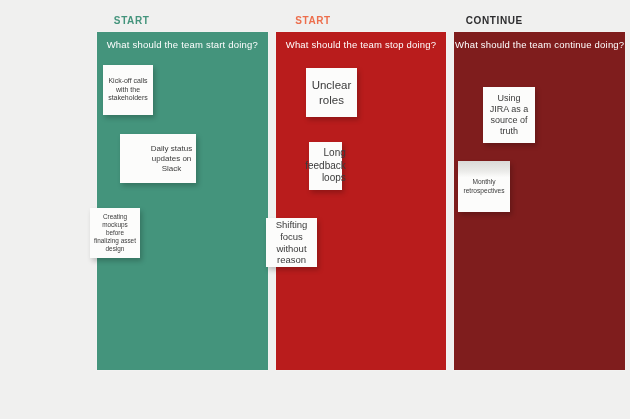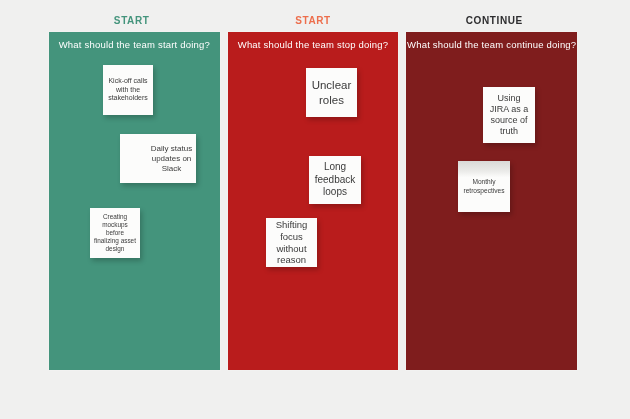--- a/index.html
+++ b/index.html
@@ -26,21 +26,21 @@
     line-height:16px;
   }
   .board{
     position:absolute;
     left:49px; top:32px;
     width:528px; height:338px;
   }
   .columns{
     display:flex;
     gap:8px;
-    width:100%; height:100%;
+    width:100%; height:100%;margin-left:48px;
   }
   .column{
     flex:1 1 0;
     height:100%;
     box-shadow:0 0 0 0.5px rgba(255,255,255,0.35);
   }
   .prompt{
     color:#ffffff;
     font-size:9.5px;
     text-align:center;
@@ -92,21 +92,21 @@
 updates on
 Slack</div>
   <div class="note" style="left:41px; top:176px; width:50px; height:50px; font-size:6.4px;">Creating
 mockups
 before
 finalizing asset
 design</div>
 
   <div class="note" style="left:233px; top:36px; width:51px; height:49px; font-size:11.5px;margin-left:24px;">Unclear
 roles</div>
-  <div class="note" style="left:260px; top:124px; width:52px; height:48px; font-size:10px;">Long
+  <div class="note" style="left:260px; top:110px; width:33px; height:48px; font-size:10px;text-align:right;">Long
 feedback
 loops</div>
   <div class="note" style="left:217px; top:186px; width:51px; height:49px; font-size:9.5px;">Shifting
 focus
 without
 reason</div>
 
   <div class="note" style="left:434px; top:55px; width:52px; height:56px; font-size:9px;">Using
 JIRA as a
 source of

